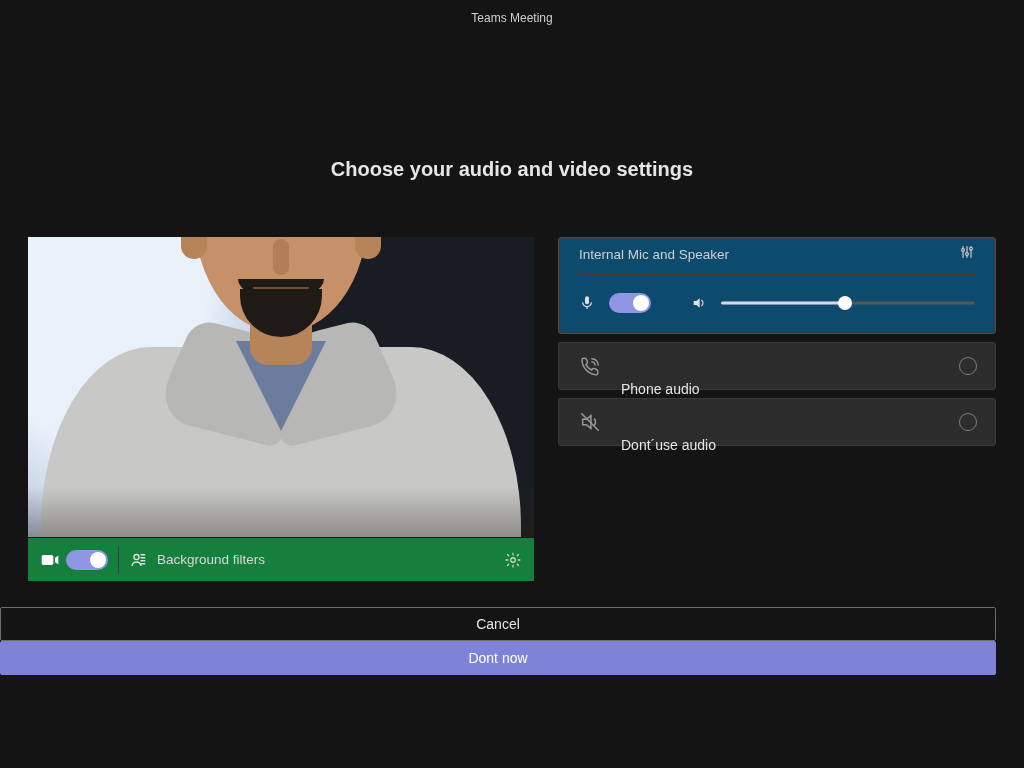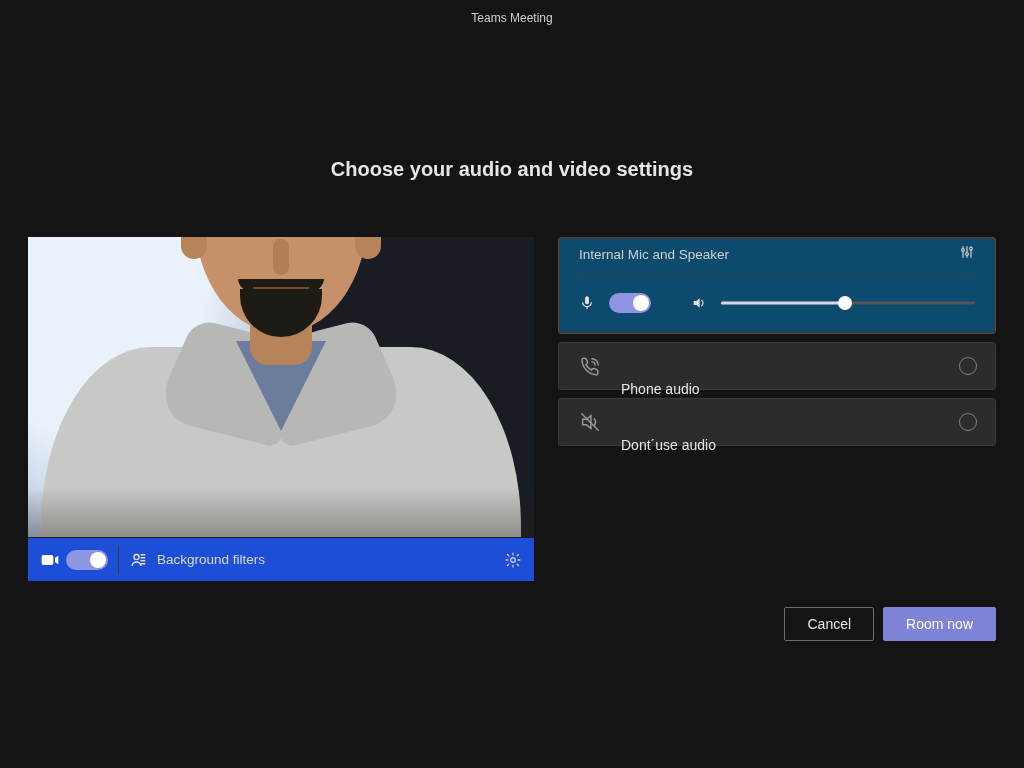--- a/index.html
+++ b/index.html
@@ -25,21 +25,21 @@
   .inner-shirt { position: absolute; left: 50%; top: -6px; transform: translateX(-50%); width: 90px; height: 90px; background: #6c7c9c; clip-path: polygon(0 0, 100% 0, 50% 100%); }
   .neck { position: absolute; left: 50%; top: -62px; transform: translateX(-50%); width: 62px; height: 80px; background: #b7845a; border-radius: 26px 26px 18px 18px; }
   .head { position: absolute; left: 50%; top: -224px; transform: translateX(-50%); width: 172px; height: 210px; background: #c69068; border-radius: 86px 86px 90px 90px / 100px 100px 120px 120px; }
   .ear-l, .ear-r { position: absolute; top: -128px; width: 26px; height: 40px; background: #b7845a; border-radius: 14px; }
   .ear-l { left: calc(50% - 100px); } .ear-r { right: calc(50% - 100px); }
   .nose { position: absolute; left: calc(50% - 8px); top: -108px; width: 16px; height: 36px; background: #b37e55; border-radius: 8px; }
   .stache { position: absolute; left: 50%; top: -68px; transform: translateX(-50%); width: 86px; height: 20px; background: #1e1a16; border-radius: 0 0 40px 40px / 0 0 20px 20px; }
   .beard { position: absolute; left: 50%; top: -58px; transform: translateX(-50%); width: 82px; height: 48px; background: #1e1a16; border-radius: 0 0 42px 42px; }
   .smile { position: absolute; left: 50%; top: -60px; transform: translateX(-50%); width: 56px; height: 10px; background: #7a4a35; border-radius: 0 0 30px 30px; }
   .fg-blur { position: absolute; left: 0; bottom: 0; width: 100%; height: 50px; background: linear-gradient(to top, rgba(40,28,20,.35), transparent); }
-  .video-bar { height: 44px; background: #1d4ed8; display: flex; align-items: center; padding: 0 12px; gap: 6px; border-top: 1px solid #1a1a1a; }
+  .video-bar { height: 44px; background: #15803d; display: flex; align-items: center; padding: 0 12px; gap: 6px; border-top: 1px solid #1a1a1a; }
   .cam-icon svg { width: 20px; height: 20px; display: block; }
   .toggle { width: 42px; height: 20px; border-radius: 20px; position: relative; }
   .toggle.on { background: #8f95e3; }
   .toggle .knob { position: absolute; top: 2px; width: 16px; height: 16px; border-radius: 50%; background: #fff; }
   .toggle.on .knob { right: 2px; }
   .divider { width: 1px; height: 28px; background: #3d3d3d; margin: 0 4px; }
   .bg-filters { display: flex; align-items: center; gap: 10px; font-size: 13.5px; color: #d8d8d8; }
   .bg-filters-icon svg { width: 18px; height: 18px; display: block; }
   .spacer { flex: 1; }
   .gear svg { width: 18px; height: 18px; display: block; color: #d0d0d0; }
@@ -56,21 +56,21 @@
   .mic-row1 { display: flex; align-items: center; justify-content: space-between; border-bottom: 1px solid #3d3d3d; padding-bottom: 10px; }
   .mic-name { font-size: 13.5px; color: #cfcfcf; }
   .sliders-icon { color: #cfcfcf; } .sliders-icon svg { width: 16px; height: 16px; }
   .mic-row2 { display: flex; align-items: center; gap: 14px; padding-top: 18px; }
   .mic-icon svg, .spk-icon svg { width: 16px; height: 16px; display: block; color: #e0e0e0; }
   .vol { flex: 1; height: 14px; position: relative; }
   .vol-track { position: absolute; top: 50%; left: 0; right: 0; height: 3px; background: #555; border-radius: 2px; transform: translateY(-50%); }
   .vol-fill { position: absolute; top: 50%; left: 0; height: 3px; background: #d5d7eb; border-radius: 2px; transform: translateY(-50%); }
   .vol-thumb { position: absolute; top: 50%; width: 14px; height: 14px; background: #fff; border-radius: 50%; transform: translate(-50%, -50%); }
   
-  .footer { display: flex; justify-content: flex-end; gap: 9px; padding: 26px 28px 0 0; }
+  .footer { display: flex; justify-content: flex-end; gap: 0; padding: 26px 28px 0 0; flex-direction: column; }
   .btn { height: 34px; padding: 0 22px; font-size: 14px; border-radius: 2px; display: inline-flex; align-items: center; justify-content: center; cursor: default; }
   .btn.secondary { background: transparent; border: 1px solid #6d6d6d; color: #e6e6e6; }
   .btn.primary { background: #7e83d8; border: 1px solid #7e83d8; color: #fff; }
 </style>
 </head>
 <body>
 
 <div class="header">
   <span>Teams Meeting</span>
 </div>
@@ -198,14 +198,14 @@
         </span>
         <span class="opt-label">Dont´use audio</span>
         <span class="radio"></span>
       </div>
     </div>
   </div>
 </div>
 
 <div class="footer">
   <div class="btn secondary">Cancel</div>
-  <div class="btn primary">Room now</div>
+  <div class="btn primary">Dont now</div>
 </div>
 
 </body></html>

